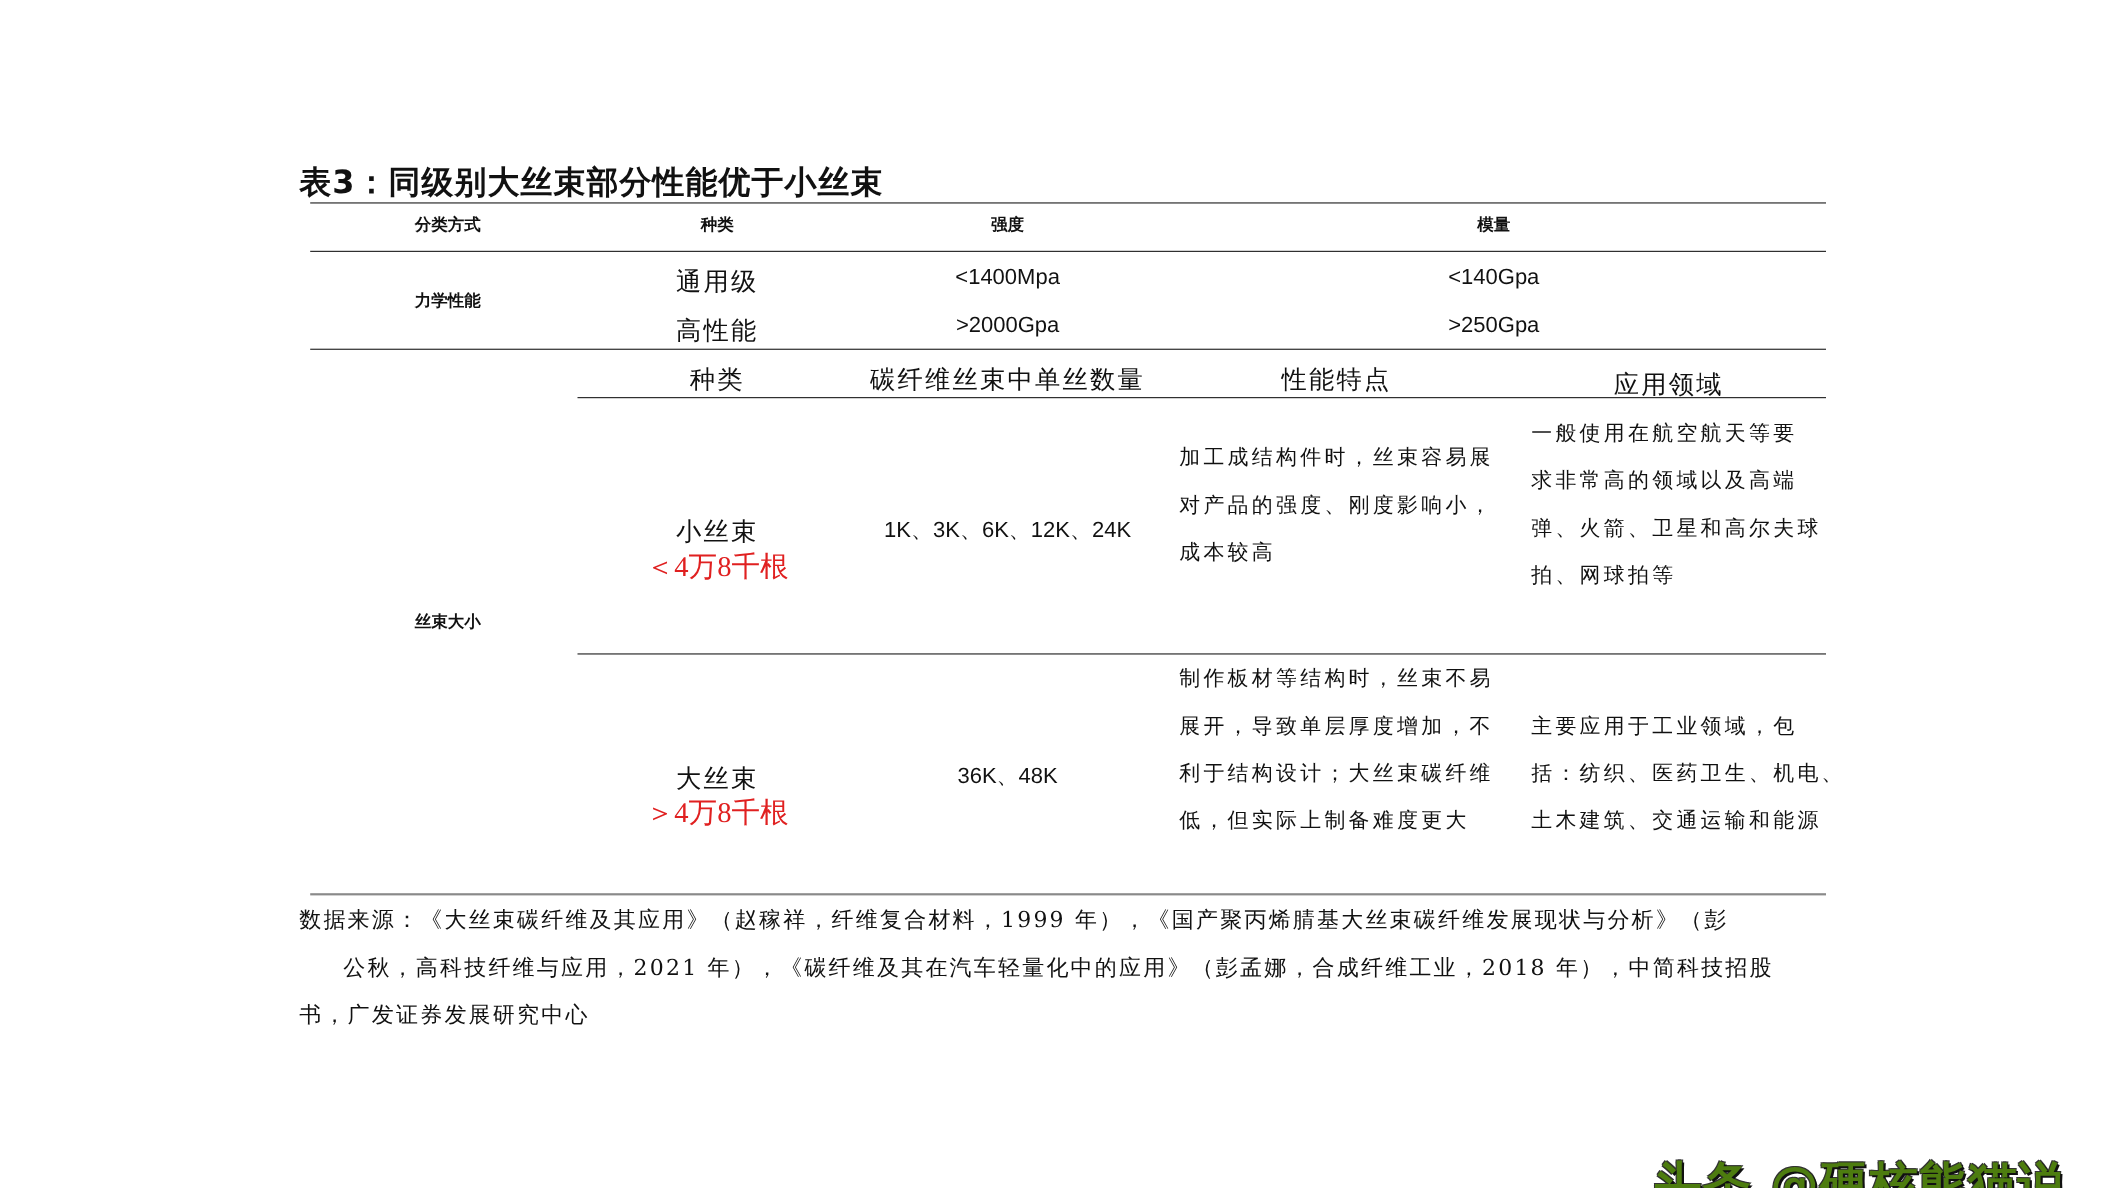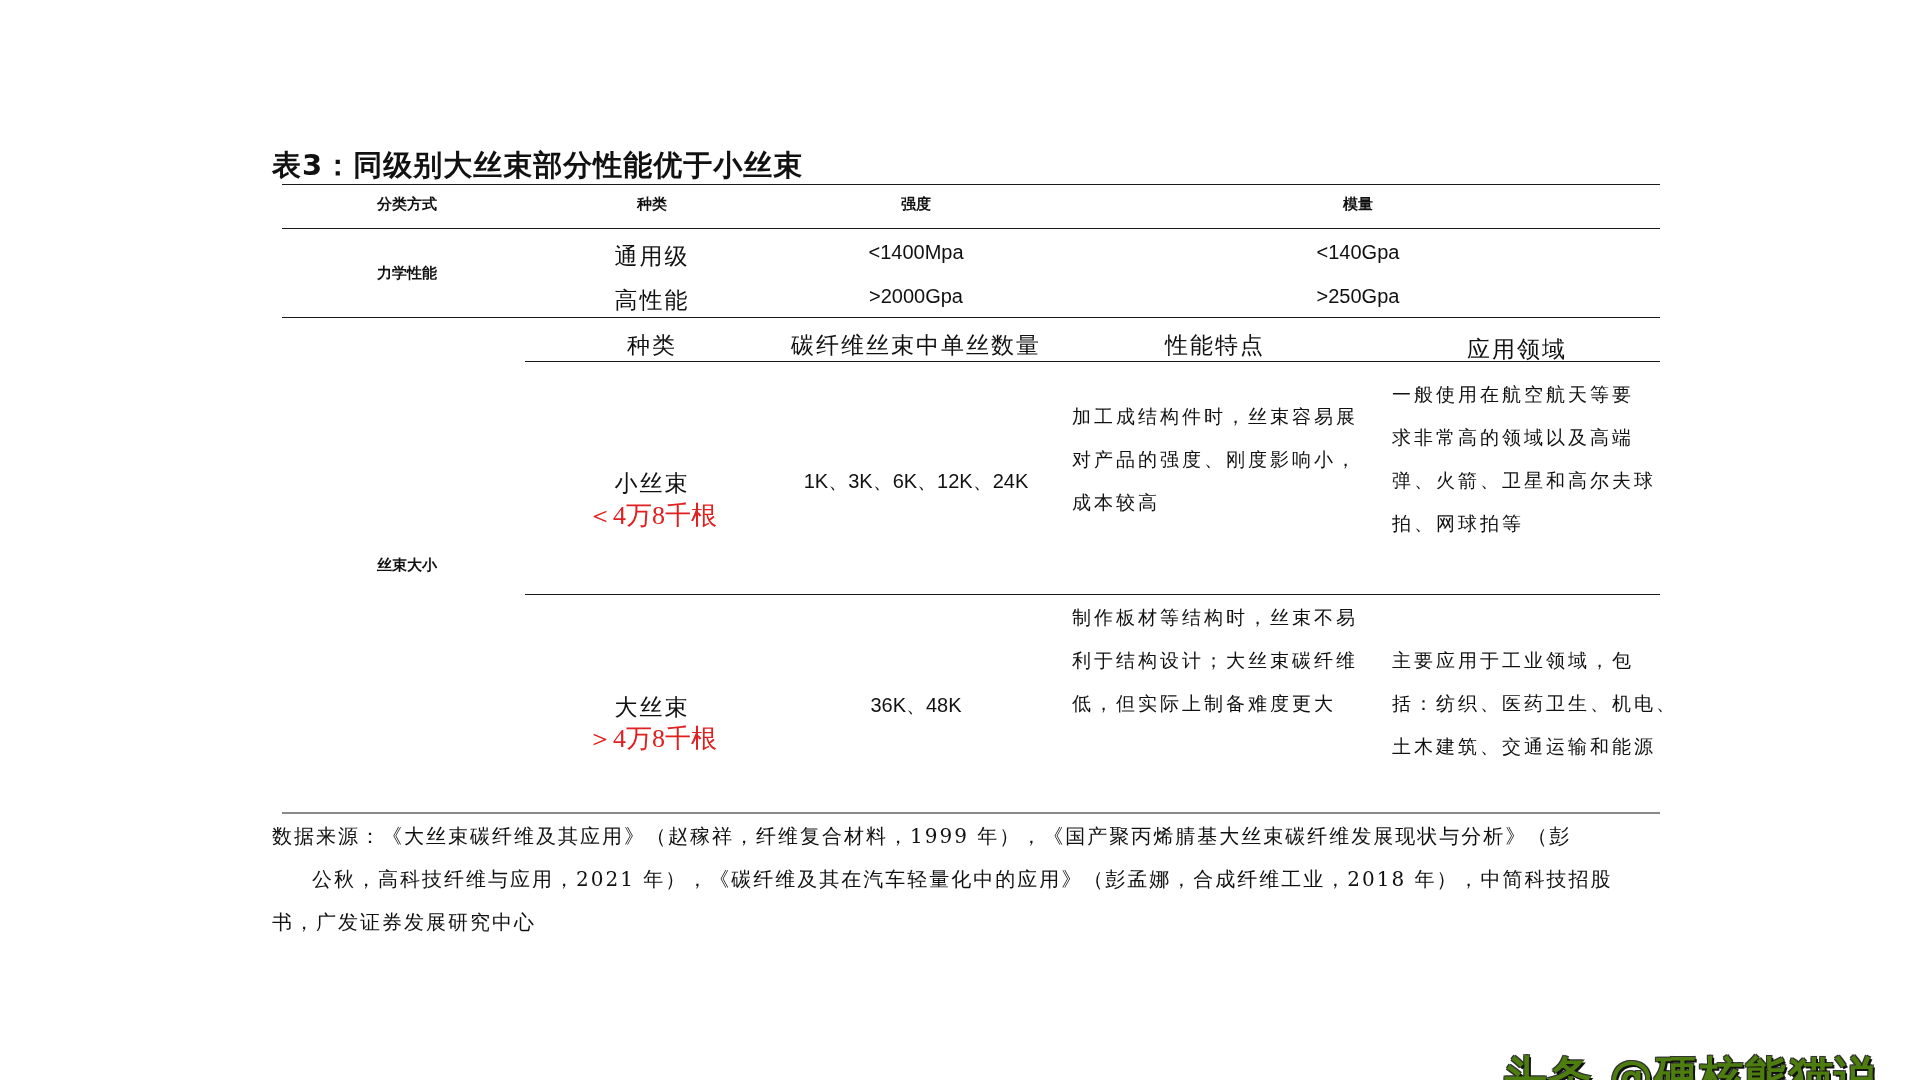--- a/index.html
+++ b/index.html
@@ -89,20 +89,21 @@
       <div>拍、网球拍等</div>
     </div>
   </div>
 
   <div>
     <div class="cell serif" style="left:552px; width:200px; top:692px;">大丝束</div>
     <div class="cell red" style="left:552px; width:200px; top:721px;">＞4万8千根</div>
     <div class="cell num" style="left:766px; width:300px; top:692px;">36K、48K</div>
     <div class="para" style="left:1072px; top:596px;">
       <div>制作板材等结构时，丝束不易</div>
+      <div>展开，导致单层厚度增加，不</div>
       <div>利于结构设计；大丝束碳纤维</div>
       <div>低，但实际上制备难度更大</div>
     </div>
     <div class="para" style="left:1392px; top:639px;">
       <div>主要应用于工业领域，包</div>
       <div>括：纺织、医药卫生、机电、</div>
       <div>土木建筑、交通运输和能源</div>
     </div>
   </div>
 </div>

